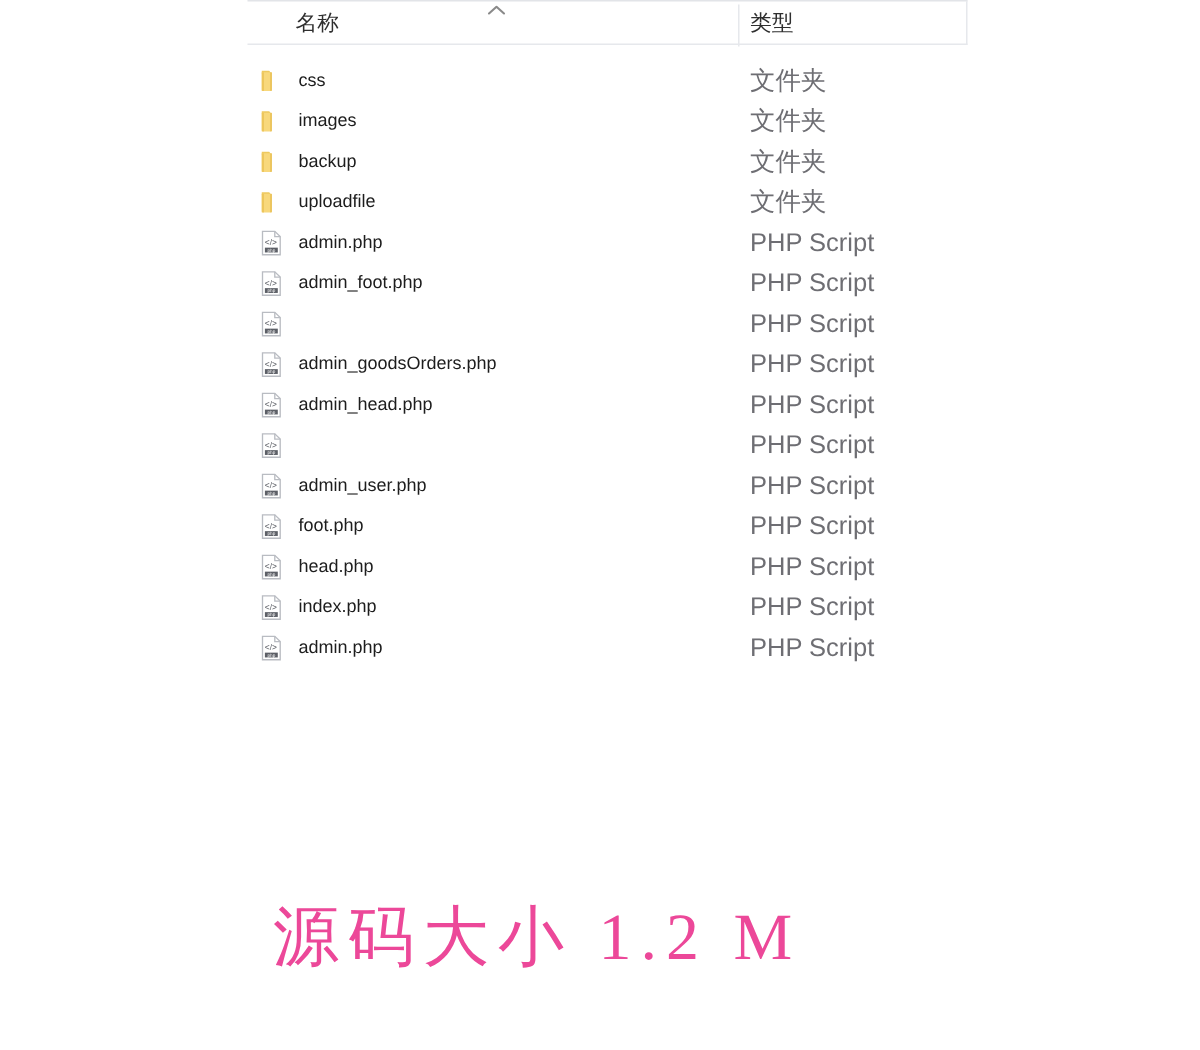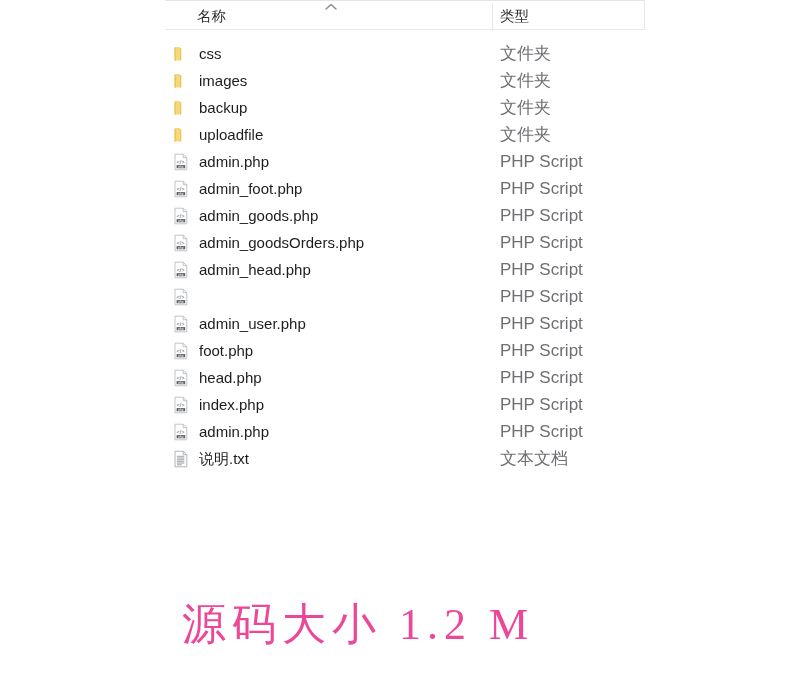--- a/index.html
+++ b/index.html
@@ -78,21 +78,21 @@
     left: 7px;
     top: 1px;
     width: 19px;
     height: 20px;
   }
   .row-icon svg { display: block; }
   .row-name {
     position: absolute;
     left: 34px;
     top: 0px;
-    font-size: 15px;
+    font-size: 12px;
     line-height: 21px;
     color: #1d1d1d;
     white-space: nowrap;
   }
   .row-type {
     position: absolute;
     left: 335px;
     top: 0px;
     font-size: 17px;
     line-height: 21px;
@@ -207,21 +207,20 @@
       <div class="row">
         <span class="row-icon">
           <svg width="19" height="20" viewBox="0 0 19 20">
             <path d="M3 2.2 h8.2 l3.6 3.5 v12.1 h-11.8 z" fill="#ffffff" stroke="#b9bcc2" stroke-width="0.9"></path>
             <path d="M11.2 2.2 v3.5 h3.6" fill="none" stroke="#b9bcc2" stroke-width="0.9"></path>
             <text x="8.6" y="11.6" font-family="Liberation Sans, sans-serif" font-size="5.6" fill="#5c5f66" text-anchor="middle">&lt;/&gt;</text>
             <rect x="4.6" y="13.1" width="8.6" height="3.2" fill="#5c5f66"></rect>
             <text x="8.9" y="15.8" font-family="Liberation Sans, sans-serif" font-size="3.1" fill="#ffffff" text-anchor="middle">php</text>
           </svg>
         </span>
-        <span class="row-name">admin_goods.php</span>
         <span class="row-type">PHP Script</span>
       </div>
       <div class="row">
         <span class="row-icon">
           <svg width="19" height="20" viewBox="0 0 19 20">
             <path d="M3 2.2 h8.2 l3.6 3.5 v12.1 h-11.8 z" fill="#ffffff" stroke="#b9bcc2" stroke-width="0.9"></path>
             <path d="M11.2 2.2 v3.5 h3.6" fill="none" stroke="#b9bcc2" stroke-width="0.9"></path>
             <text x="8.6" y="11.6" font-family="Liberation Sans, sans-serif" font-size="5.6" fill="#5c5f66" text-anchor="middle">&lt;/&gt;</text>
             <rect x="4.6" y="13.1" width="8.6" height="3.2" fill="#5c5f66"></rect>
             <text x="8.9" y="15.8" font-family="Liberation Sans, sans-serif" font-size="3.1" fill="#ffffff" text-anchor="middle">php</text>
@@ -312,35 +311,17 @@
           <svg width="19" height="20" viewBox="0 0 19 20">
             <path d="M3 2.2 h8.2 l3.6 3.5 v12.1 h-11.8 z" fill="#ffffff" stroke="#b9bcc2" stroke-width="0.9"></path>
             <path d="M11.2 2.2 v3.5 h3.6" fill="none" stroke="#b9bcc2" stroke-width="0.9"></path>
             <text x="8.6" y="11.6" font-family="Liberation Sans, sans-serif" font-size="5.6" fill="#5c5f66" text-anchor="middle">&lt;/&gt;</text>
             <rect x="4.6" y="13.1" width="8.6" height="3.2" fill="#5c5f66"></rect>
             <text x="8.9" y="15.8" font-family="Liberation Sans, sans-serif" font-size="3.1" fill="#ffffff" text-anchor="middle">php</text>
           </svg>
         </span>
         <span class="row-name">admin.php</span>
         <span class="row-type">PHP Script</span>
-      </div>
-      <div class="row">
-        <span class="row-icon">
-          <svg width="19" height="20" viewBox="0 0 19 20">
-            <path d="M3 2.2 h8.2 l3.6 3.5 v12.1 h-11.8 z" fill="#fdfdfd" stroke="#a9acb2" stroke-width="0.9"></path>
-            <path d="M11.2 2.2 v3.5 h3.6" fill="none" stroke="#a9acb2" stroke-width="0.9"></path>
-            <g stroke="#90949b" stroke-width="0.85">
-              <path d="M5 7.3 h7.3"></path>
-              <path d="M5 9.0 h7.3"></path>
-              <path d="M5 10.7 h7.3"></path>
-              <path d="M5 12.4 h7.3"></path>
-              <path d="M5 14.1 h7.3"></path>
-              <path d="M5 15.8 h4.8"></path>
-            </g>
-          </svg>
-        </span>
-        <span class="row-name">说明.txt</span>
-        <span class="row-type">文本文档</span>
       </div>
     </div>
 </div>
 
 <div id="caption">源码大小 1.2 M</div>
 
 </body></html>

